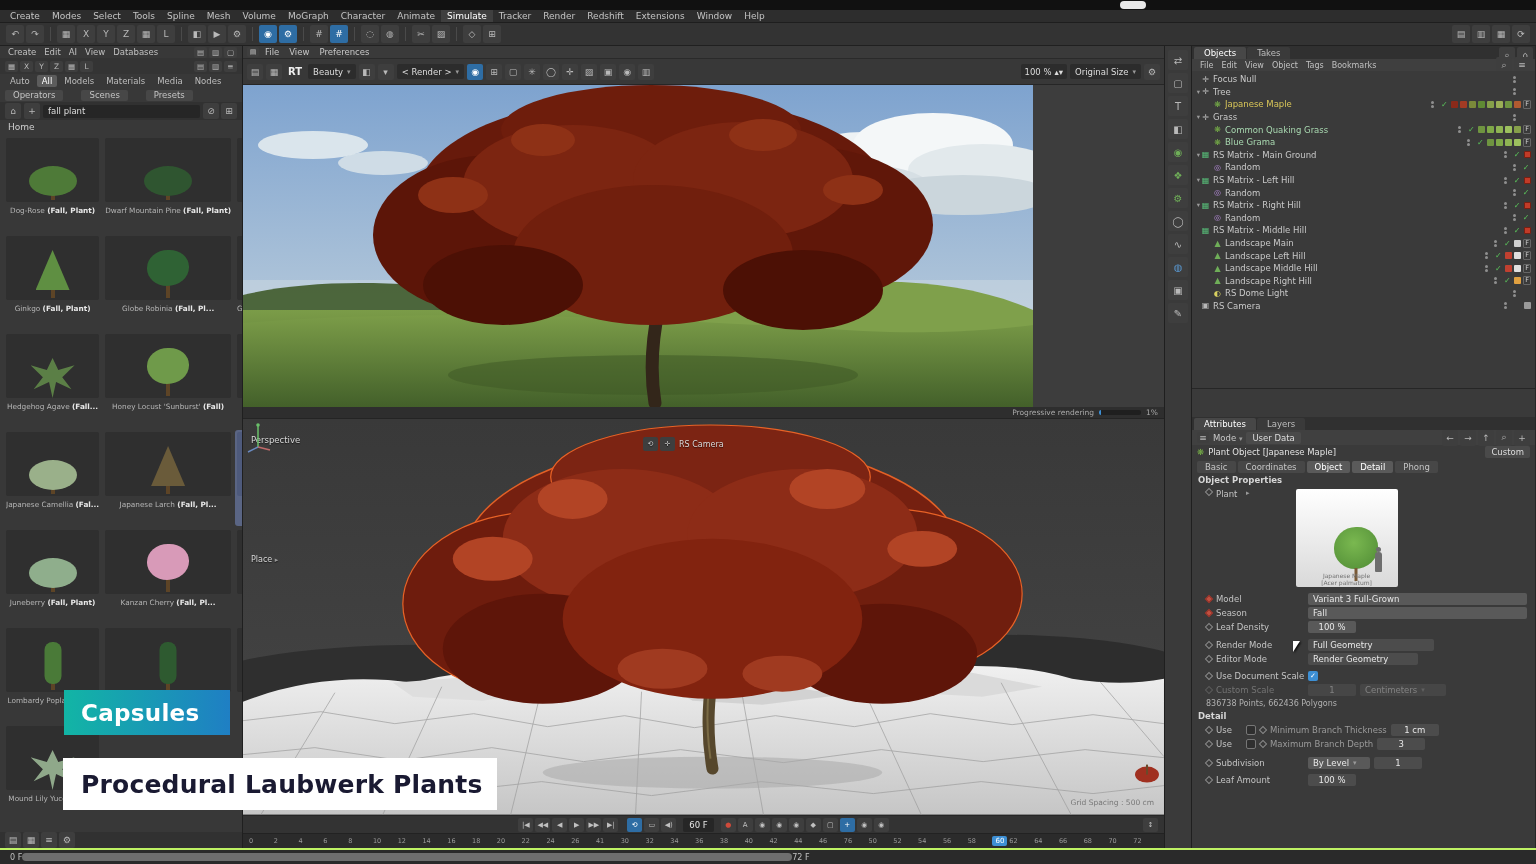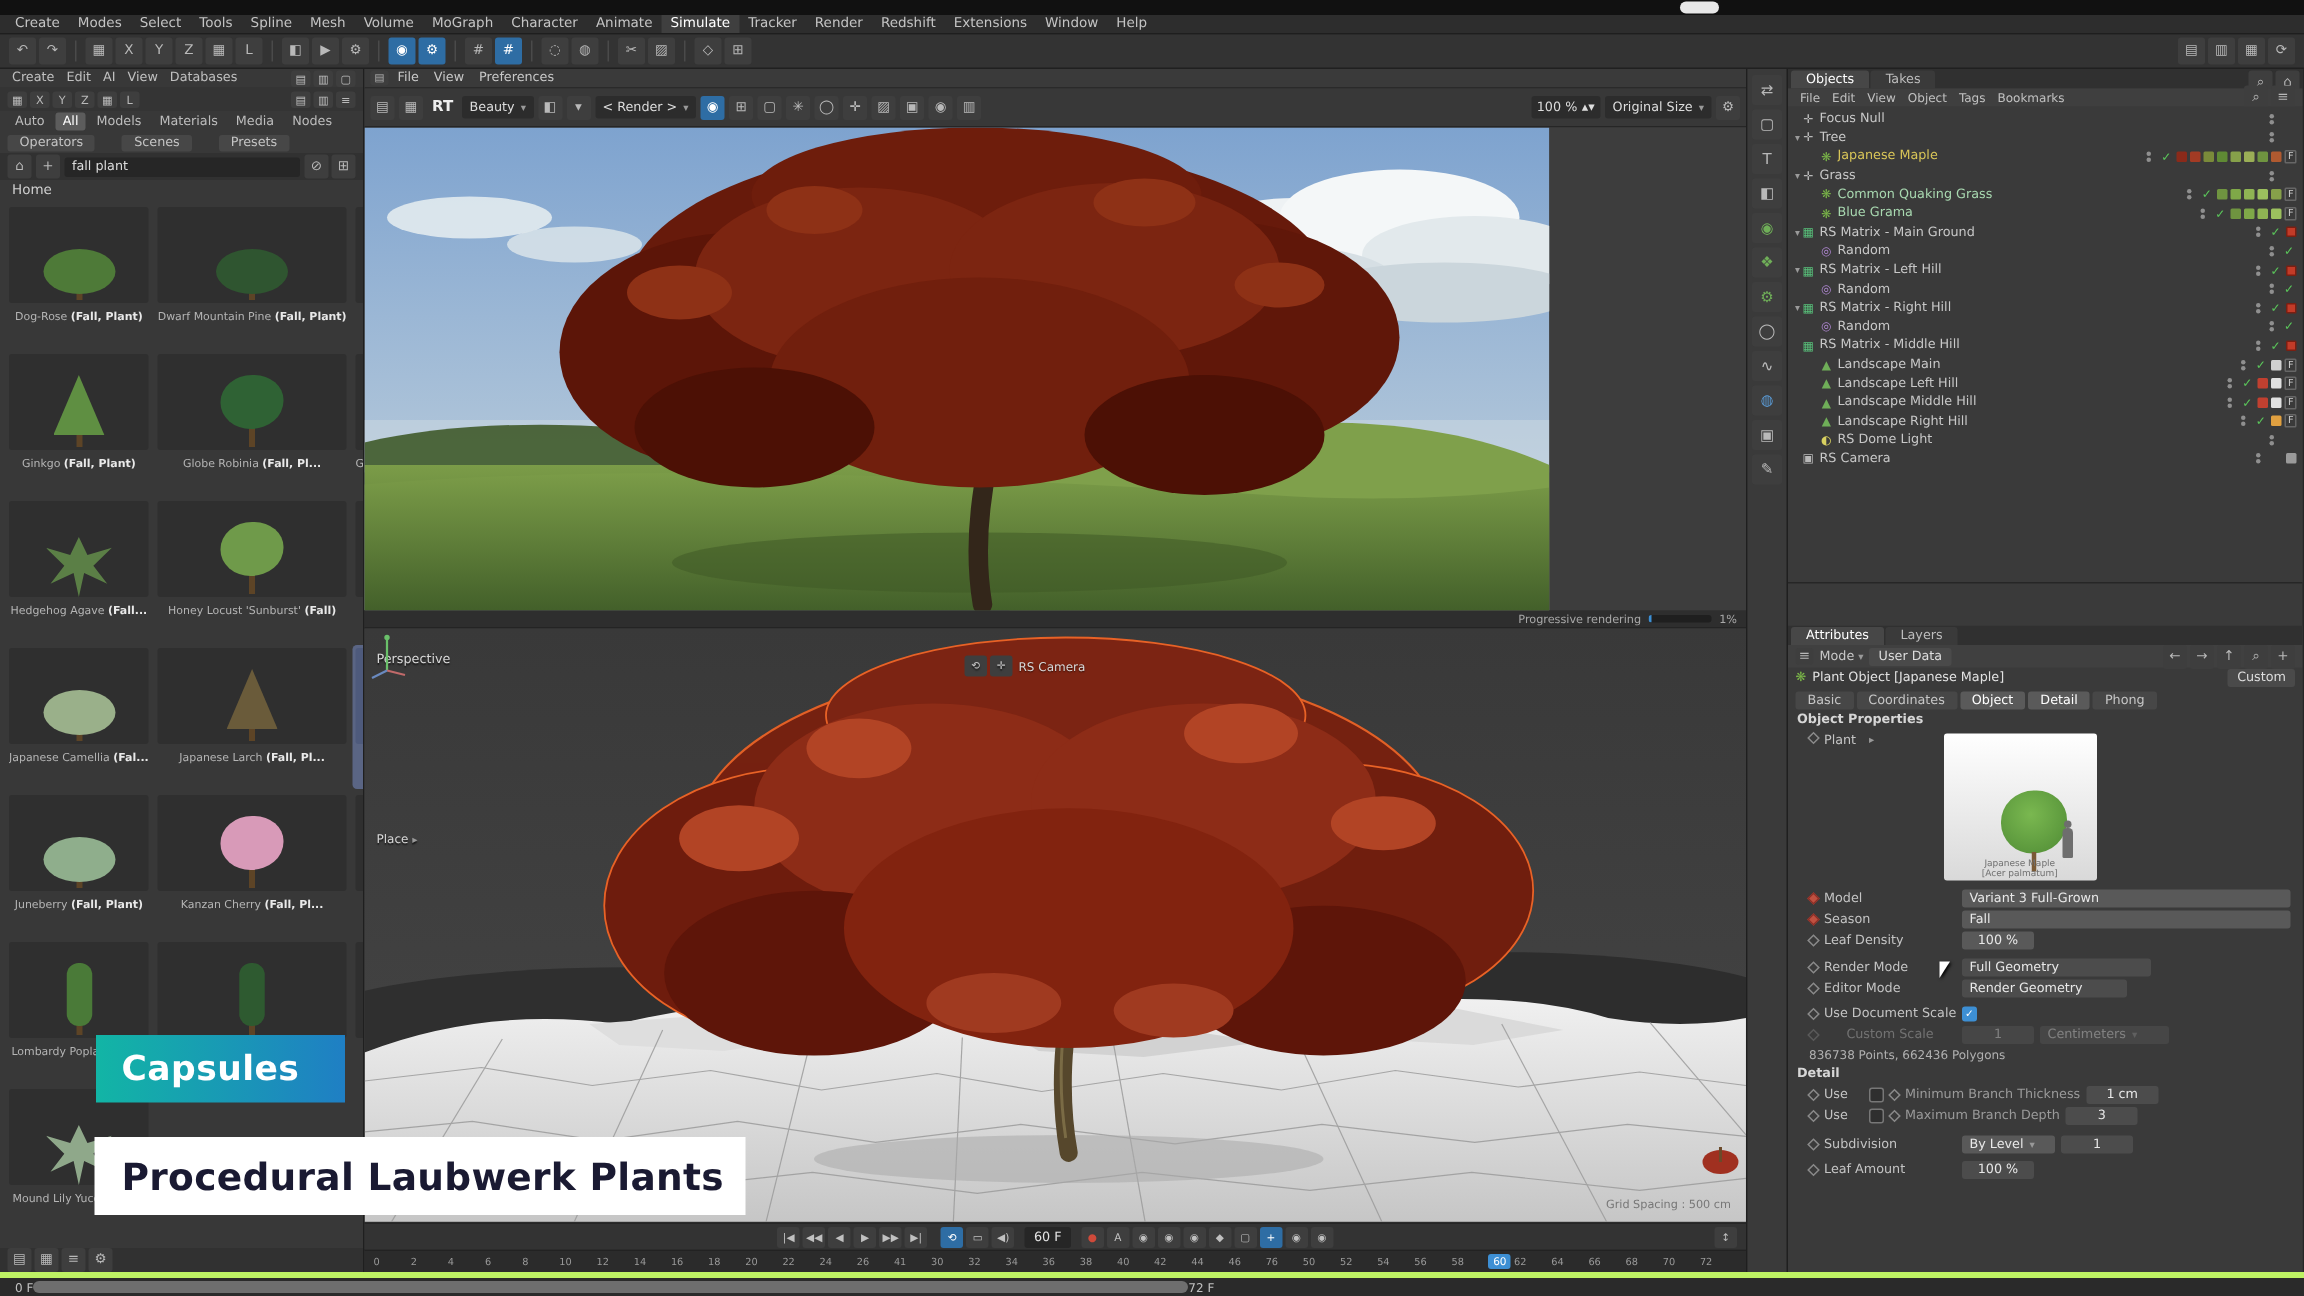--- a/index.html
+++ b/index.html
@@ -130,33 +130,33 @@
   .bullet{width:6px;height:6px;border:1px solid #8a8a8a;transform:rotate(45deg);flex:0 0 auto;}
   .bullet.red{background:#c05040;border-color:#8a3028;}
   .alabel{width:88px;flex:0 0 auto;white-space:nowrap;overflow:hidden;}
   .alabel.short{width:26px;}
   .aval{background:#595959;border-radius:2px;height:12px;line-height:12px;padding:0 5px;color:#e8e8e8;display:inline-flex;align-items:center;gap:4px;}
   .aval.wide{flex:1;}
   .aval.small{width:48px;justify-content:center;}
   .aval.dark{background:#4c4c4c;}
   .chk{width:10px;height:10px;border-radius:2px;background:#3d8fd4;color:#fff;font-size:7px;display:inline-flex;align-items:center;justify-content:center;}
   .chk.empty{background:#2f2f2f;border:1px solid #777;color:transparent;}
-  .disabled{opacity:.4;text-align:center;}
+  .disabled{opacity:.4;}
   .plant-row{align-items:flex-start;height:104px;padding-top:2px;}
   .plant-thumb{position:relative;width:102px;height:98px;background:linear-gradient(#ffffff,#d9d9d9);border-radius:2px;margin-left:42px;}
   .pt-tree{position:absolute;left:38px;bottom:18px;width:44px;height:42px;background:radial-gradient(circle at 45% 38%,#7ab850,#4e8a34);border-radius:50% 46% 52% 48%;}
   .pt-tree::after{content:"";position:absolute;left:50%;bottom:-12px;width:3px;height:13px;background:#7a5a36;transform:translateX(-50%);}
   .pt-person{position:absolute;right:16px;bottom:15px;width:7px;height:20px;background:#6e6e6e;border-radius:3px 3px 1px 1px;}
   .pt-person::before{content:"";position:absolute;top:-5px;left:1px;width:5px;height:5px;border-radius:50%;background:#6e6e6e;}
   .pt-cap{position:absolute;bottom:1px;width:100%;text-align:center;font-size:6px;line-height:7px;color:#707070;}
   .ainfo{padding:2px 0 2px 14px;font-size:8px;color:#b0b0b0;}
   .chev{color:#999;font-size:7px;}
 
   
-  .bottombar{height:16px;background:#2a2a2a;border-top:4px solid #bef264;display:flex;align-items:center;gap:0;padding:0 10px;font-size:8px;color:#c0c0c0;}
+  .bottombar{height:16px;background:#2a2a2a;border-top:2px solid #bef264;display:flex;align-items:center;gap:0;padding:0 10px;font-size:8px;color:#c0c0c0;}
   .bscroll{width:770px;height:8px;background:#6e6e6e;border-radius:4px;}
 
   
   .badge{position:absolute;left:64px;top:690px;width:166px;height:45px;display:flex;align-items:center;padding-left:17px;background:linear-gradient(90deg,#12b5a5,#1f7fc4);color:#fff;font-size:23px;font-weight:bold;letter-spacing:.3px;z-index:50;}
   .banner{position:absolute;left:63px;top:758px;width:434px;height:52px;background:#fff;display:flex;align-items:center;padding-left:18px;color:#1a1a32;font-size:25px;font-weight:bold;letter-spacing:.2px;z-index:50;}
   .cursor{position:absolute;left:1293px;top:641px;width:0;height:0;border-left:7px solid #fff;border-bottom:11px solid transparent;filter:drop-shadow(1px 1px 1px #000);z-index:60;}
 </style>
 </head>
 <body>
 

